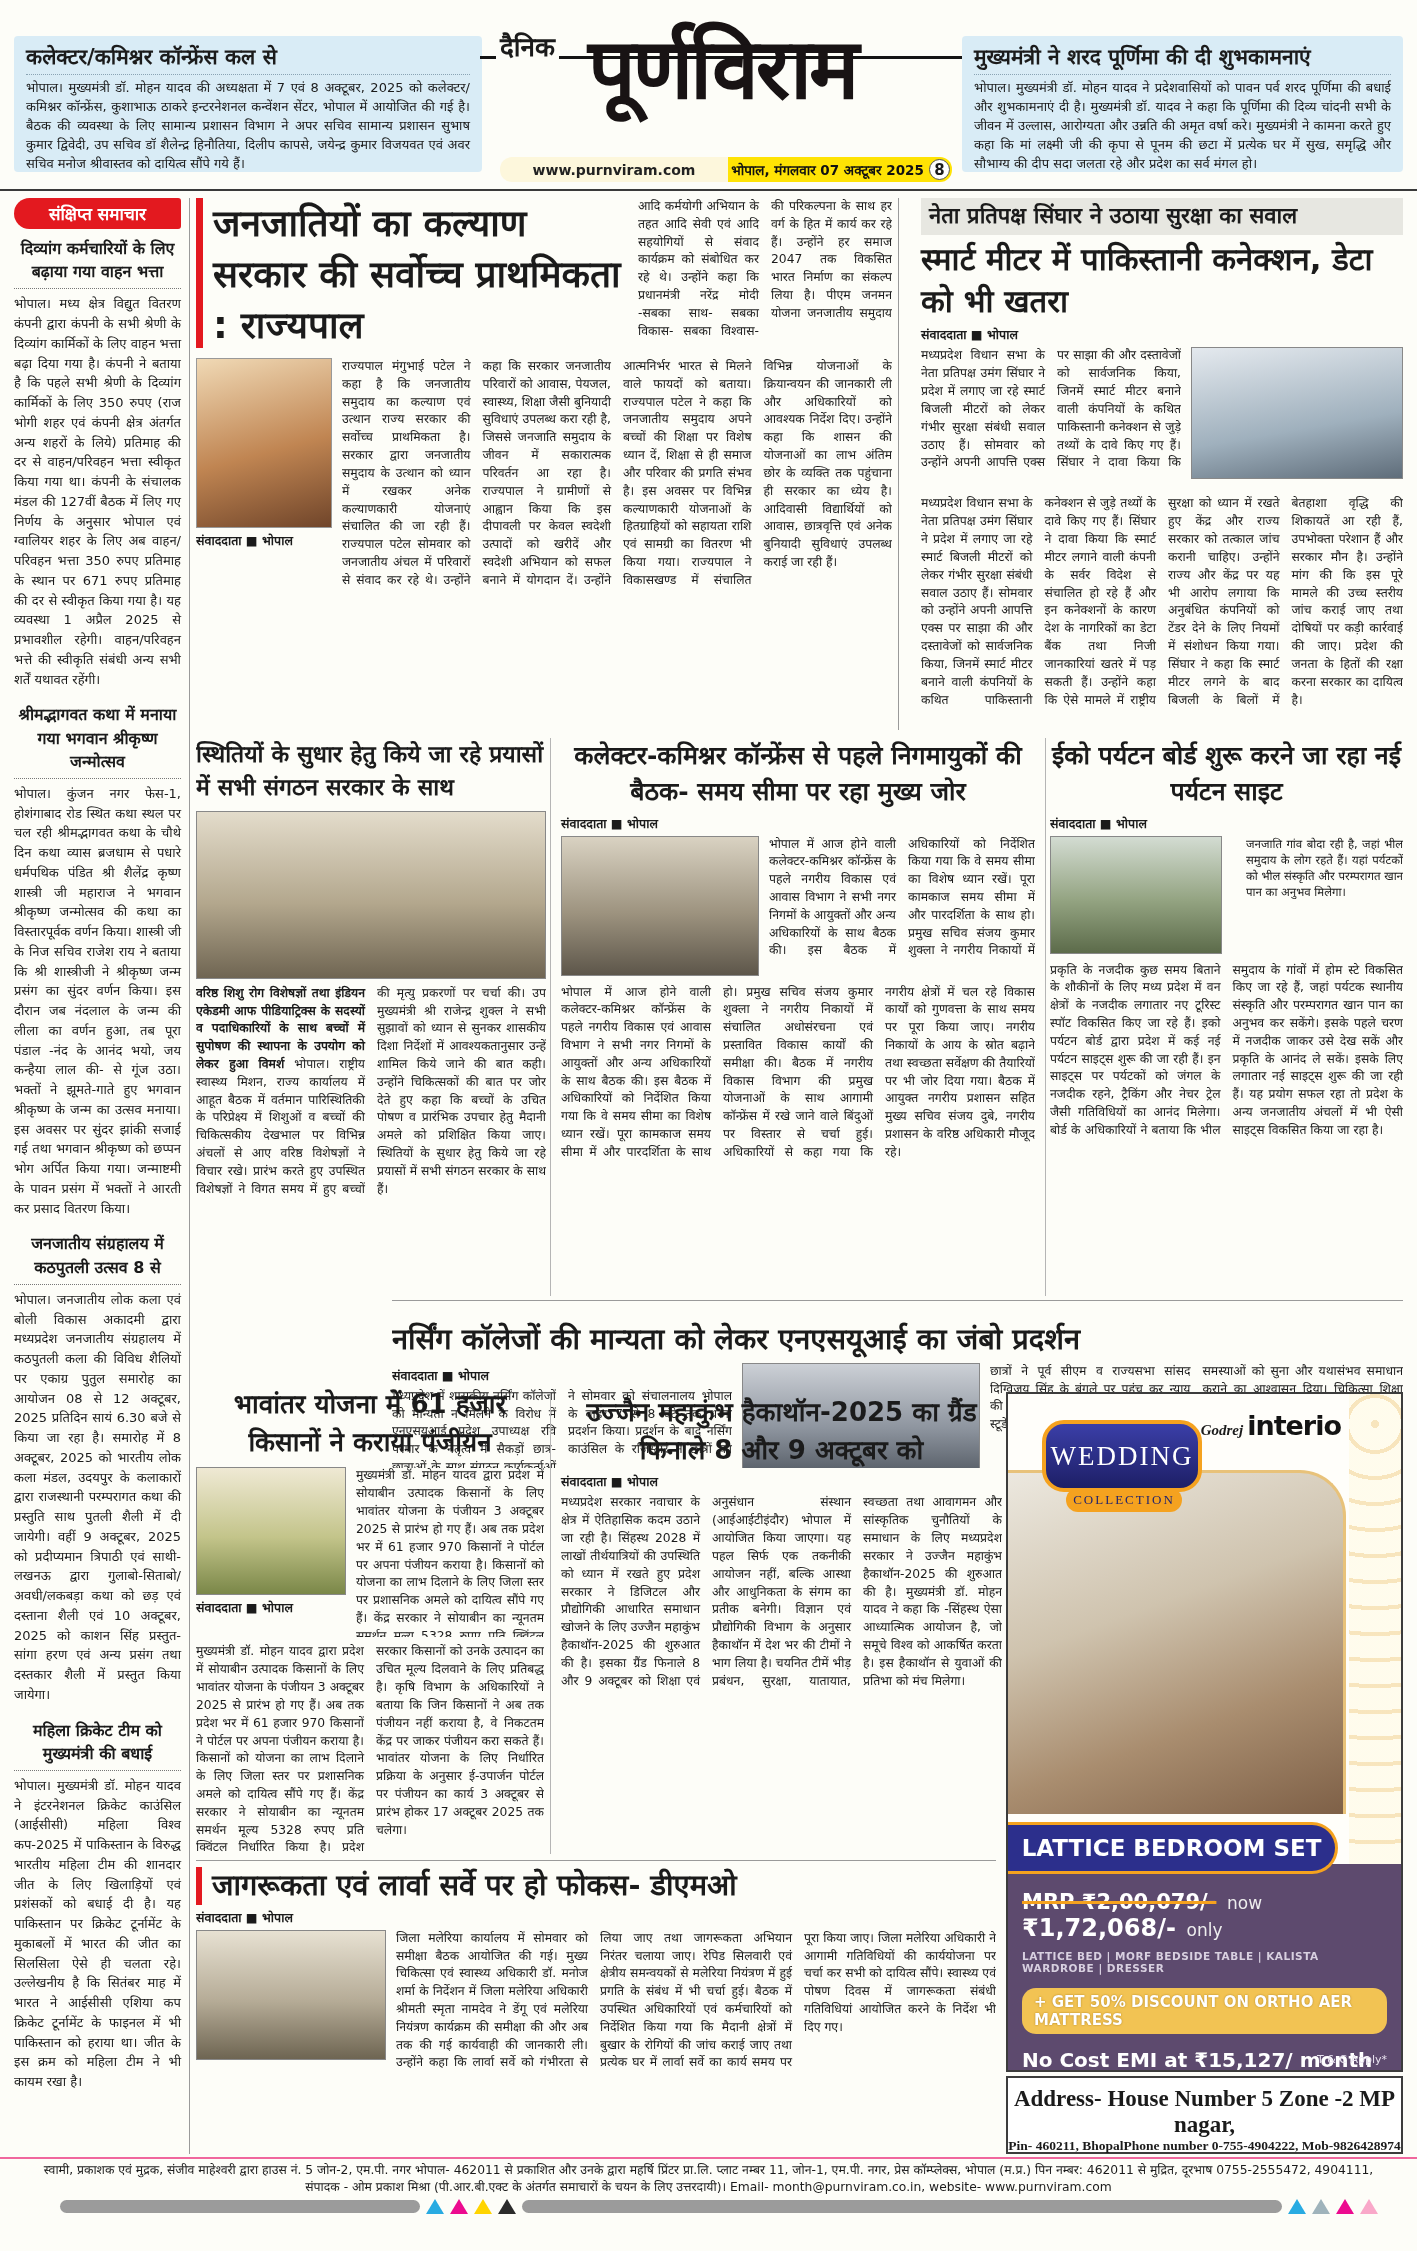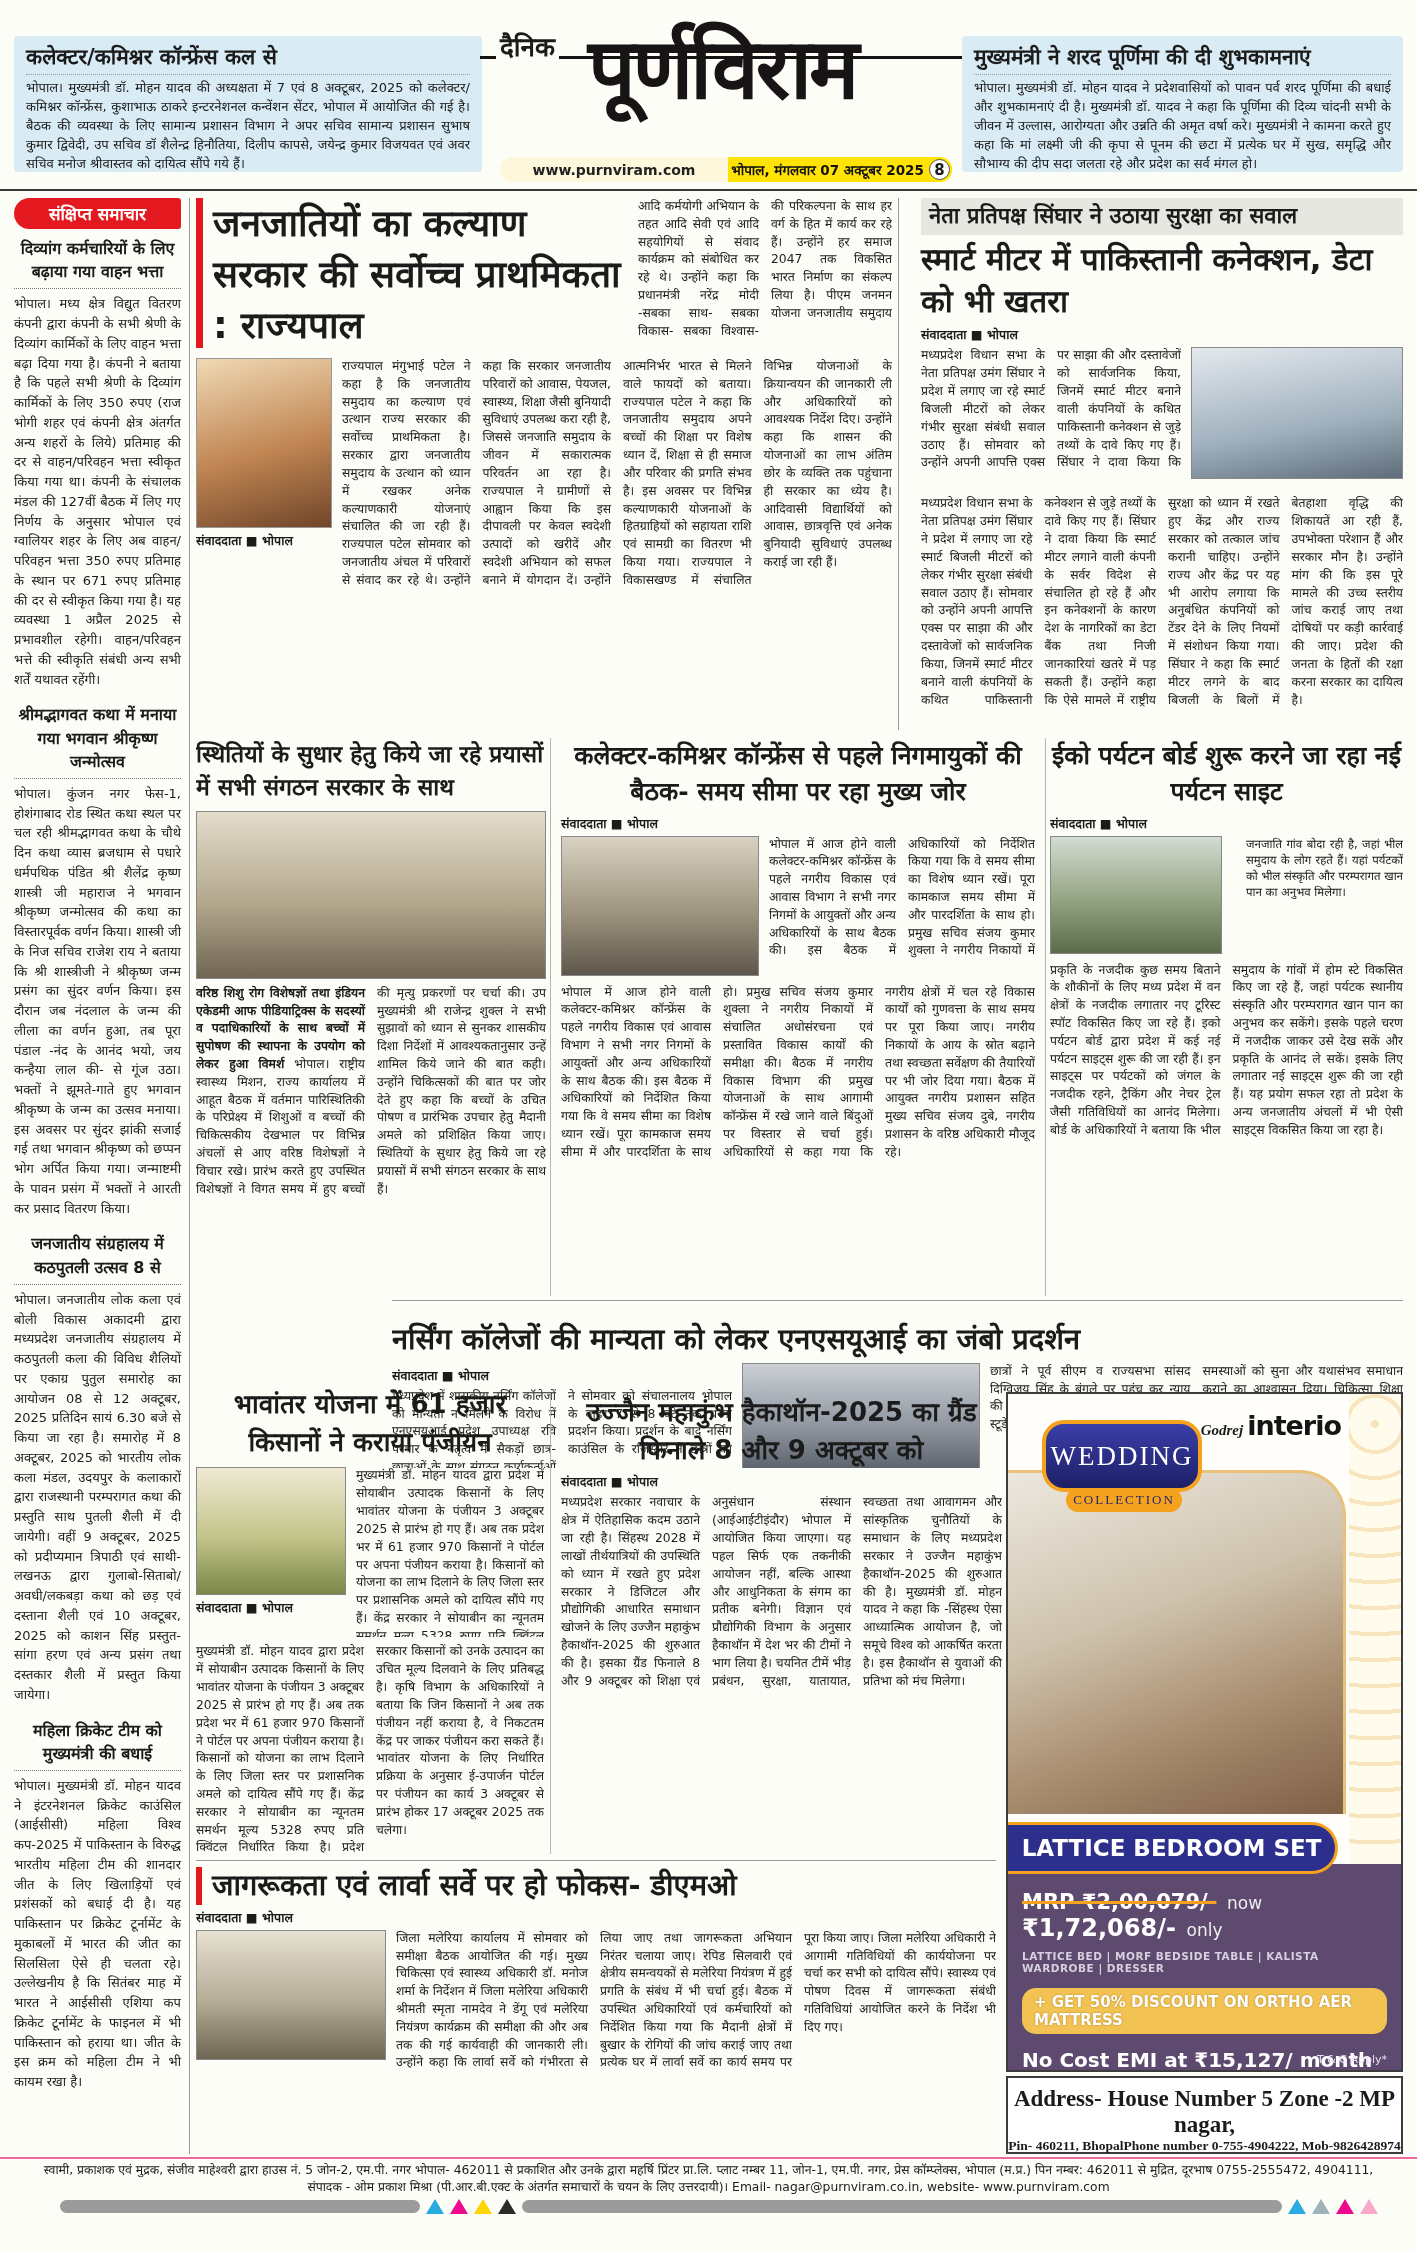--- a/index.html
+++ b/index.html
@@ -333,21 +333,21 @@
     <h1>जागरूकता एवं लार्वा सर्वे पर हो फोकस- डीएमओ</h1>
     <div class="byline">संवाददाता ■ भोपाल</div>
     <div class="row">
       <div class="ml-photo photo"></div>
       <div class="cols body">जिला मलेरिया कार्यालय में सोमवार को समीक्षा बैठक आयोजित की गई। मुख्य चिकित्सा एवं स्वास्थ्य अधिकारी डॉ. मनोज शर्मा के निर्देशन में जिला मलेरिया अधिकारी श्रीमती स्मृता नामदेव ने डेंगू एवं मलेरिया नियंत्रण कार्यक्रम की समीक्षा की और अब तक की गई कार्यवाही की जानकारी ली। उन्होंने कहा कि लार्वा सर्वे को गंभीरता से लिया जाए तथा जागरूकता अभियान निरंतर चलाया जाए। रेपिड सिलवारी एवं क्षेत्रीय समन्वयकों से मलेरिया नियंत्रण में हुई प्रगति के संबंध में भी चर्चा हुई। बैठक में उपस्थित अधिकारियों एवं कर्मचारियों को निर्देशित किया गया कि मैदानी क्षेत्रों में बुखार के रोगियों की जांच कराई जाए तथा प्रत्येक घर में लार्वा सर्वे का कार्य समय पर पूरा किया जाए। जिला मलेरिया अधिकारी ने आगामी गतिविधियों की कार्ययोजना पर चर्चा कर सभी को दायित्व सौंपे। स्वास्थ्य एवं पोषण दिवस में जागरूकता संबंधी गतिविधियां आयोजित करने के निर्देश भी दिए गए।</div>
     </div>
   </div>
 
   <div class="f-rule"></div>
   <div class="f-line f1">स्वामी, प्रकाशक एवं मुद्रक, संजीव माहेश्वरी द्वारा हाउस नं. 5 जोन-2, एम.पी. नगर भोपाल- 462011 से प्रकाशित और उनके द्वारा महर्षि प्रिंटर प्रा.लि. प्लाट नम्बर 11, जोन-1, एम.पी. नगर, प्रेस कॉम्प्लेक्स, भोपाल (म.प्र.) पिन नम्बर: 462011 से मुद्रित, दूरभाष 0755-2555472, 4904111,</div>
-  <div class="f-line f2">संपादक - ओम प्रकाश मिश्रा (पी.आर.बी.एक्ट के अंतर्गत समाचारों के चयन के लिए उत्तरदायी)। Email- nagar@purnviram.co.in, website- www.purnviram.com</div>
+  <div class="f-line f2">संपादक - ओम प्रकाश मिश्रा (पी.आर.बी.एक्ट के अंतर्गत समाचारों के चयन के लिए उत्तरदायी)। Email- month@purnviram.co.in, website- www.purnviram.com</div>
   <div class="marks">
     <div class="mbar b1"></div>
     <div class="tri c"></div>
     <div class="tri m"></div>
     <div class="tri y"></div>
     <div class="tri k"></div>
     <div class="mbar b2"></div>
     <div class="tri c"></div>
     <div class="tri g"></div>
     <div class="tri m"></div>

